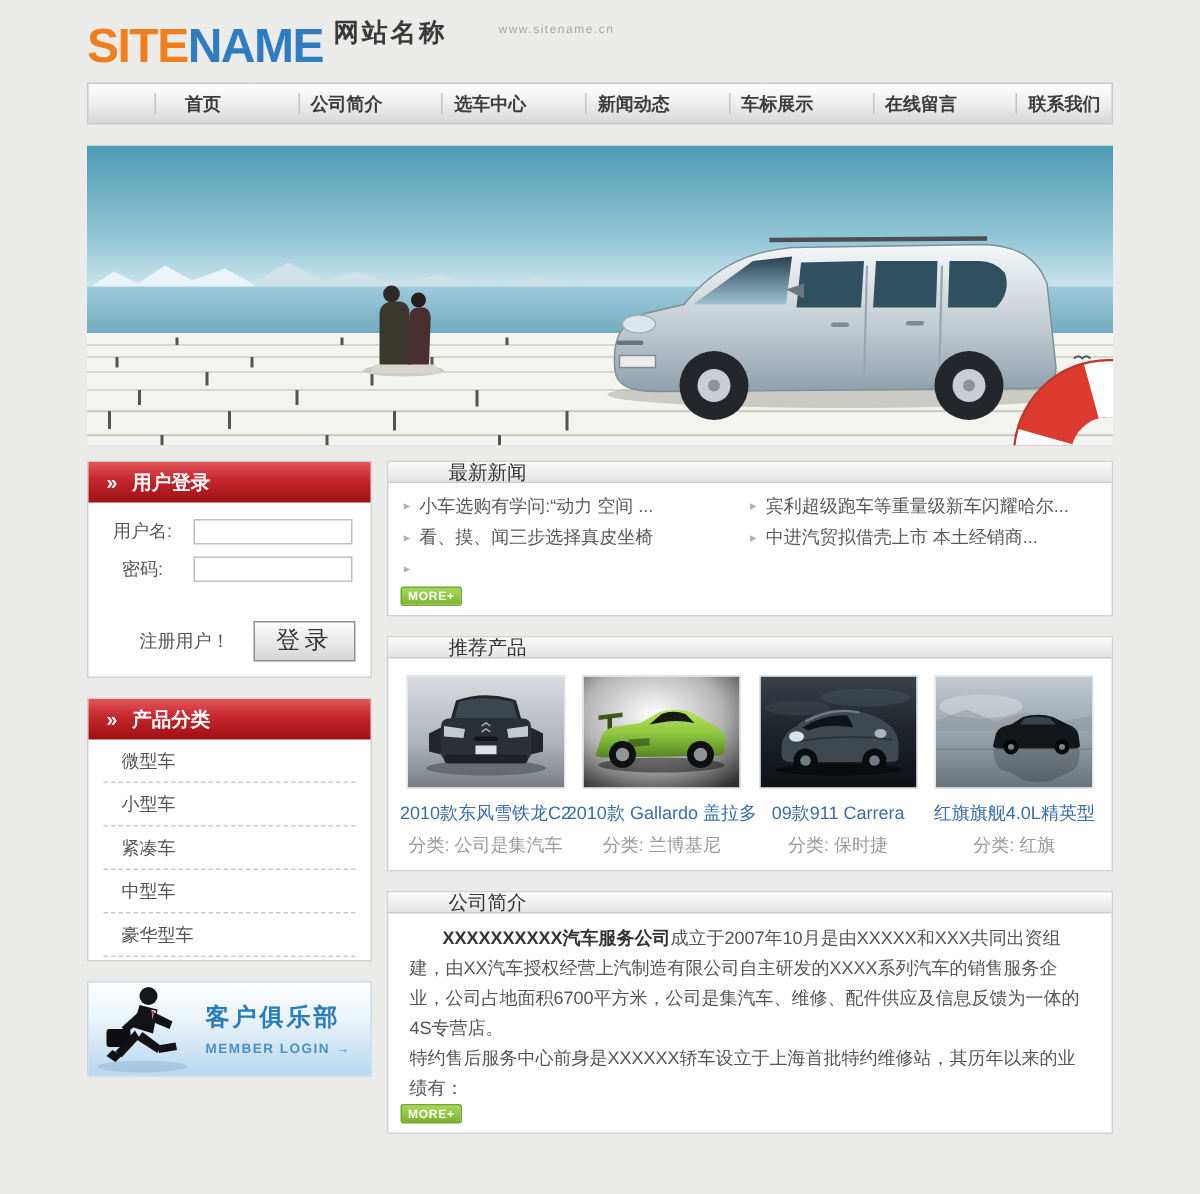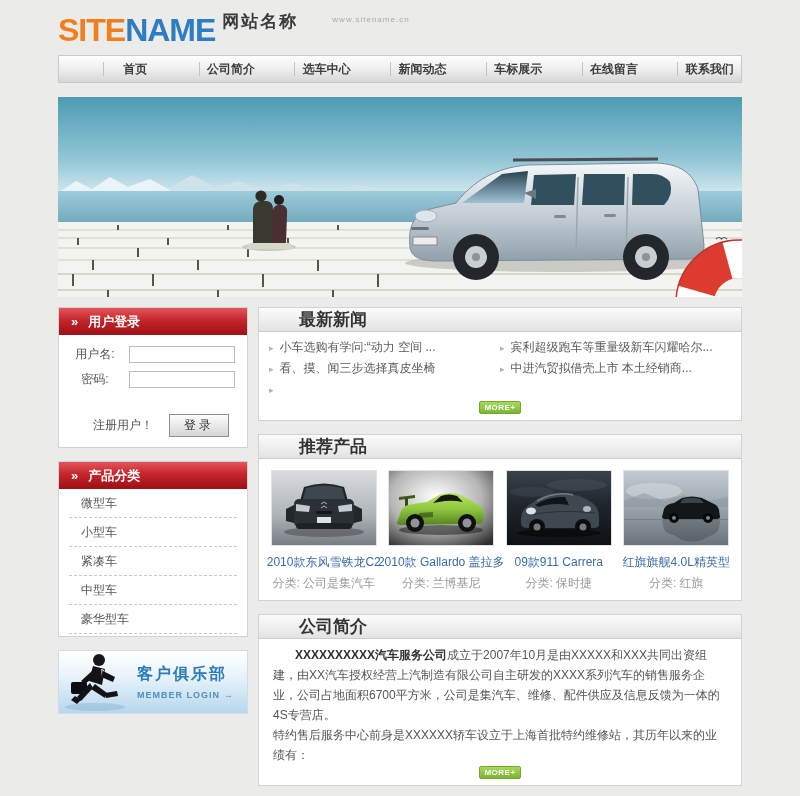--- a/index.html
+++ b/index.html
@@ -39,34 +39,34 @@
   .content { flex:1; min-width:0; }
 
   .panel { background:#fff; border:1px solid #d2d2d2; margin-bottom:13px; }
   .hdr-red {
     height:27px; background:linear-gradient(#e2565b,#c5262c 45%,#9d1014);
     display:flex; align-items:center; gap:10px; padding:0 12px;
     color:#fff; font-size:13px; font-weight:bold;
   }
   .hdr-icon { font-size:13px; font-weight:bold; }
   .hdr-gray {
-    height:24px; background:linear-gradient(#fbfbfb,#e3e3e3);
+    height:14px; background:linear-gradient(#fbfbfb,#e3e3e3);
     border-bottom:1px solid #cbcbcb; display:flex; align-items:center;
-    padding-left:40px; font-size:17px; font-weight:bold; color:#333;
+    padding-left:40px; font-size:13px; font-weight:normal; color:#333;
   }
 
   
   .login-body { padding:11px 8px 8px; }
   .form-row { display:flex; align-items:center; margin-bottom:8px; }
   .form-row label { width:56px; text-align:center; font-size:12px; color:#555; margin-right:6px; }
   .form-row input { width:106px; height:17px; border:1px solid #bdbdbd; background:#fff; outline:none; padding:0 3px; font-size:12px; }
   .login-actions { display:flex; align-items:center; margin:26px 0 2px 26px; gap:16px; }
   .register-link { font-size:12px; color:#555; cursor:pointer; text-decoration:none; }
   .login-button {
-    font-size:12px; color:#333; background:linear-gradient(#fdfdfd,#d5d5d5);
+    font-size:16px; color:#333; background:linear-gradient(#fdfdfd,#d5d5d5);
     border:1px solid #8f8f8f; padding:2px 14px; cursor:pointer; letter-spacing:3px;
   }
 
   
   .cat-list { list-style:none; margin:0; padding:0 10px 2px; }
   .cat-list li {
     height:29px; line-height:29px; padding-left:12px; font-size:12px; color:#555;
     border-bottom:1px dashed #c9c9c9; cursor:pointer;
   }
 
@@ -80,21 +80,21 @@
   .club-text { margin-left:4px; }
   .club-title { font-size:16px; font-weight:bold; color:#2a7cba; letter-spacing:2px; }
   .club-sub { font-size:9px; font-weight:bold; color:#4e8fc0; letter-spacing:1px; margin-top:5px; display:flex; align-items:center; gap:4px; }
 
   
   .news-body { display:flex; padding:5px 10px 0; }
   .news-col { list-style:none; margin:0; padding:0; width:50%; }
   .news-col li { display:flex; align-items:center; height:21px; font-size:12px; color:#5a5a5a; overflow:hidden; }
   .bullet { color:#b3b3b3; font-size:9px; margin-right:6px; flex:0 0 auto; }
   .news-col a { color:#5a5a5a; text-decoration:none; cursor:pointer; white-space:nowrap; overflow:hidden; }
-  .more-row { display:flex; justify-content:center; padding:1px 8px 6px; }
+  .more-row { display:flex; justify-content:flex-start; padding:1px 8px 6px; }
   .more {
     background:linear-gradient(#a6d95b,#7db431); border:1px solid #74a82c; color:#fff;
     font-size:8px; font-weight:bold; padding:1px 4px; border-radius:2px; cursor:pointer; letter-spacing:.5px;
   }
 
   
   .cards { display:flex; padding:11px 6px 8px; }
   .card { width:25%; display:flex; flex-direction:column; align-items:center; cursor:pointer; }
   .thumb { width:106px; height:76px; border:1px solid #e1e4e6; background:#fff; }
   .thumb svg { display:block; }

